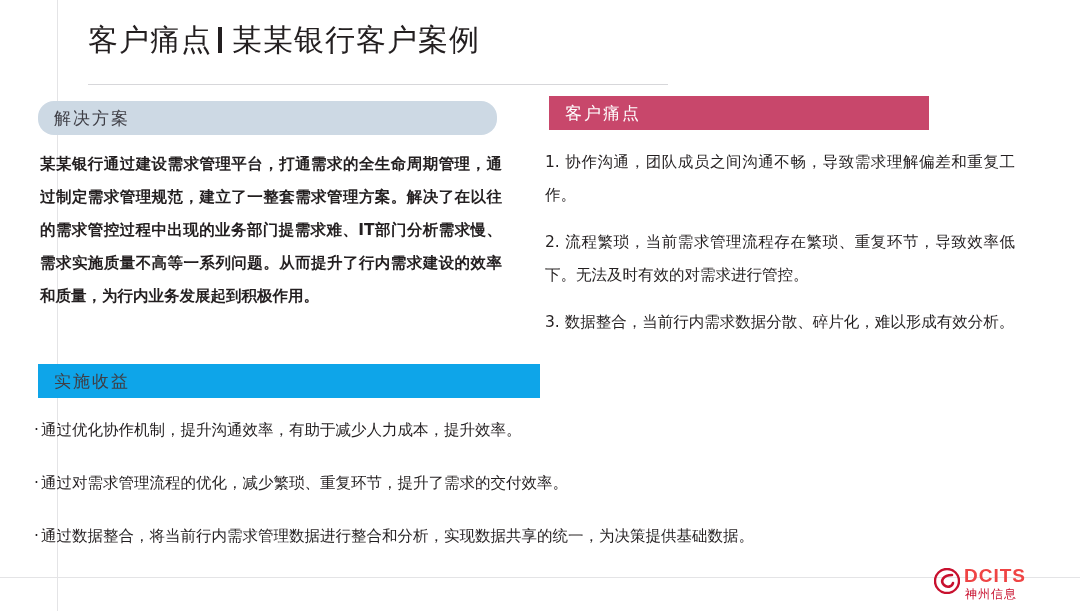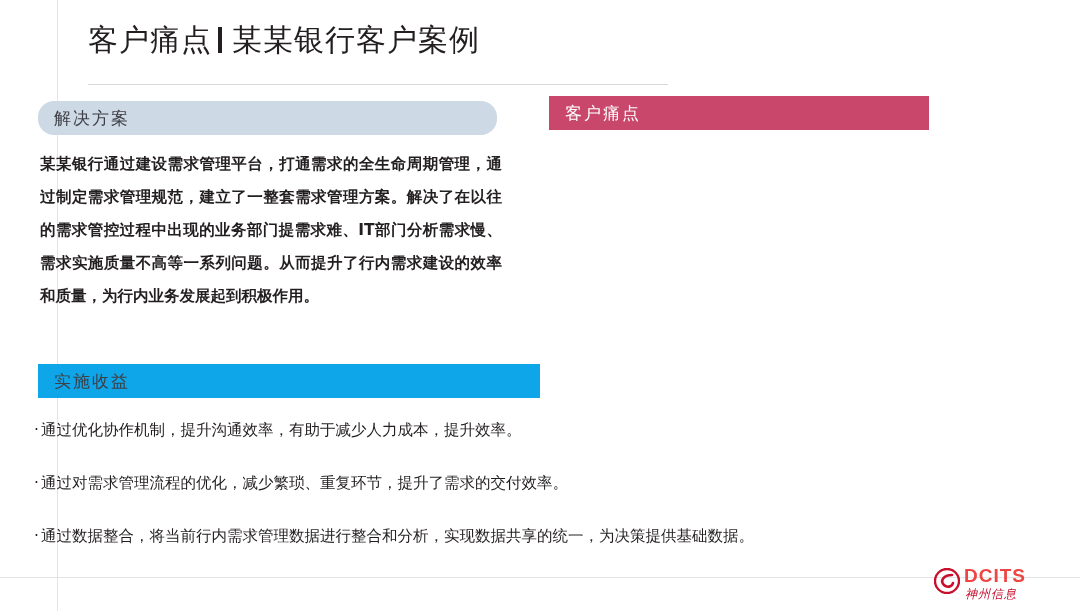--- a/index.html
+++ b/index.html
@@ -169,40 +169,44 @@
     font-family: "Liberation Sans", sans-serif;
   }
   .logo-sub {
     position: absolute;
     left: 31px;
     top: 21px;
     font-size: 12px;
     letter-spacing: 1px;
     color: #c8102e;
     font-family: "DejaVu Sans", "Liberation Sans", sans-serif;
-    font-style: italic;
   }
 </style>
 </head>
 <body>
 
 <div class="slide">
 
   <div class="left-rail"></div>
   <div class="rail-line"></div>
 
   <div class="title">
     <span>客户痛点</span><span class="bar"></span><span>某某银行客户案例</span>
   </div>
   <div class="title-rule"></div>
 
   <div class="panel-head head-solution">解决方案</div>
   <div class="body-text solution-body">某某银行通过建设需求管理平台，打通需求的全生命周期管理，通过制定需求管理规范，建立了一整套需求管理方案。解决了在以往的需求管控过程中出现的业务部门提需求难、IT部门分析需求慢、需求实施质量不高等一系列问题。从而提升了行内需求建设的效率和质量，为行内业务发展起到积极作用。</div>
 
   <div class="panel-head head-pain">客户痛点</div>
+  <div class="body-text pain-body">
+    <p class="pain-item">1. 协作沟通，团队成员之间沟通不畅，导致需求理解偏差和重复工作。</p>
+    <p class="pain-item">2. 流程繁琐，当前需求管理流程存在繁琐、重复环节，导致效率低下。无法及时有效的对需求进行管控。</p>
+    <p class="pain-item">3. 数据整合，当前行内需求数据分散、碎片化，难以形成有效分析。</p>
+  </div>
 
   <div class="panel-head head-benefit">实施收益</div>
   <div class="body-text benefit-body">
     <p class="benefit-item"><span class="dot">·</span><span>通过优化协作机制，提升沟通效率，有助于减少人力成本，提升效率。</span></p>
     <p class="benefit-item"><span class="dot">·</span><span>通过对需求管理流程的优化，减少繁琐、重复环节，提升了需求的交付效率。</span></p>
     <p class="benefit-item"><span class="dot">·</span><span>通过数据整合，将当前行内需求管理数据进行整合和分析，实现数据共享的统一，为决策提供基础数据。</span></p>
   </div>
 
   <div class="bottom-line"></div>
 

